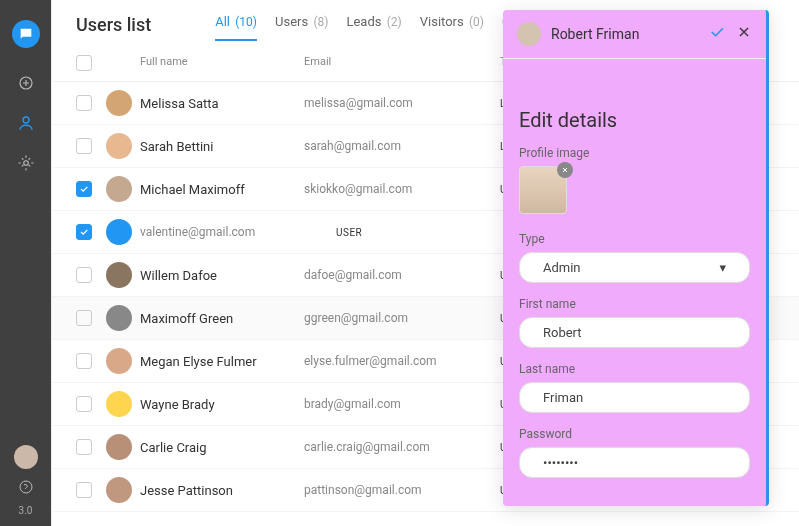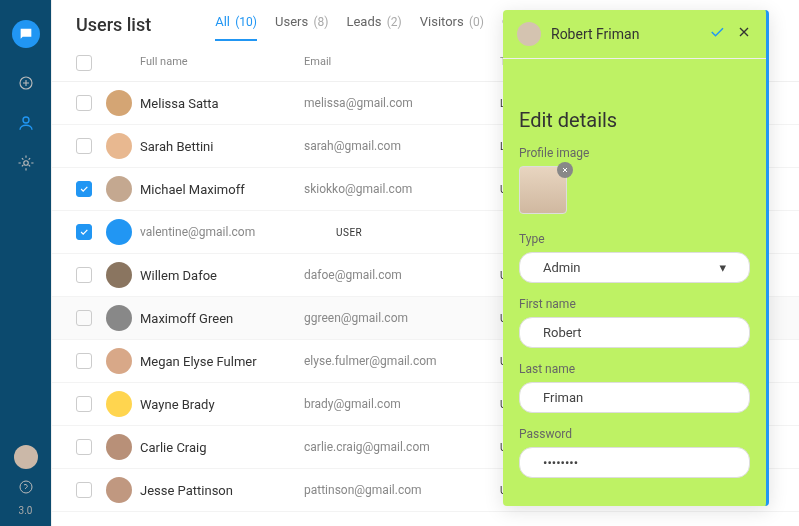--- a/index.html
+++ b/index.html
@@ -1,17 +1,17 @@
 <!DOCTYPE html>
 <html><head>
 <meta charset="utf-8">
 <style>
 * { margin:0; padding:0; box-sizing:border-box; font-family:-apple-system,BlinkMacSystemFont,'Segoe UI',Roboto,sans-serif; }
 body { width:799px; height:526px; background:#fff; position:relative; overflow:hidden; }
-.sidebar { position:absolute; left:0; top:0; width:52px; height:100%; background:#0c4a6e; border-right:1px solid #eee; display:flex; flex-direction:column; align-items:center; padding-top:20px; }
+.sidebar { position:absolute; left:0; top:0; width:52px; height:100%; background:#404040; border-right:1px solid #eee; display:flex; flex-direction:column; align-items:center; padding-top:20px; }
 .sidebar .logo { width:28px; height:28px; border-radius:50%; background:#2196f3; display:flex; align-items:center; justify-content:center; margin-bottom:24px; }
 .sidebar .navicon { width:22px; height:22px; margin-bottom:18px; display:flex; align-items:center; justify-content:center; cursor:pointer; }
 .sidebar .spacer { flex:1; }
 .sidebar .avatar-sm { width:24px; height:24px; border-radius:50%; background:#cbb8a8; margin-bottom:10px; }
 .sidebar .help { color:#bbb; margin-bottom:6px; }
 .sidebar .ver { font-size:10px; color:#aaa; margin-bottom:10px; }
 .main { position:absolute; left:52px; top:0; right:0; bottom:0; background:#fff; }
 .header { display:flex; align-items:flex-start; padding:14px 24px 0 24px; }
 .header h1 { font-size:18px; font-weight:500; color:#333; margin-right:28px; }
 .tabs { display:flex; gap:18px; }
@@ -30,21 +30,21 @@
 .row.sel { background:#fafafa; }
 .cb { width:16px; height:16px; border:1px solid #ccc; border-radius:3px; display:flex; align-items:center; justify-content:center; cursor:pointer; }
 .cb.checked { background:#2196f3; border-color:#2196f3; }
 .cb.checked svg { display:block; }
 .cb svg { display:none; }
 .av { width:26px; height:26px; border-radius:50%; }
 .row .name { color:#333; }
 .row .email { color:#888; font-size:12px; }
 .row .type { color:#333; font-size:10px; letter-spacing:0.5px; }
 .row .time { color:#777; font-size:12px; }
-.panel { position:absolute; right:30px; top:10px; width:266px; background:#bef264; box-shadow:0 4px 20px rgba(0,0,0,0.12); border-radius:4px; border-right:3px solid #2196f3; }
+.panel { position:absolute; right:30px; top:10px; width:266px; background:#f0abfc; box-shadow:0 4px 20px rgba(0,0,0,0.12); border-radius:4px; border-right:3px solid #2196f3; }
 .phead { display:flex; align-items:center; padding:12px 14px; border-bottom:1px solid #eee; }
 .phead .pav { width:24px; height:24px; border-radius:50%; background:#d4c3b0; margin-right:10px; }
 .phead .pname { font-size:14px; color:#333; flex:1; }
 .phead .pact { cursor:pointer; margin-left:10px; }
 .pbody { padding:14px 16px; }
 .ptitle { font-size:20px; color:#333; margin-bottom:14px;margin-top:35px; }
 .plabel { font-size:12px; color:#666; margin-bottom:6px; }
 .pimg-wrap { position:relative; display:inline-block; margin-bottom:14px; }
 .pimg { width:48px; height:48px; border-radius:4px; background:linear-gradient(#e8d5c0,#d0b8a0); border:1px solid #ddd; }
 .pimg-x { position:absolute; top:-4px; right:-6px; width:16px; height:16px; border-radius:50%; background:#888; color:#fff; display:flex; align-items:center; justify-content:center; font-size:10px; cursor:pointer; }

